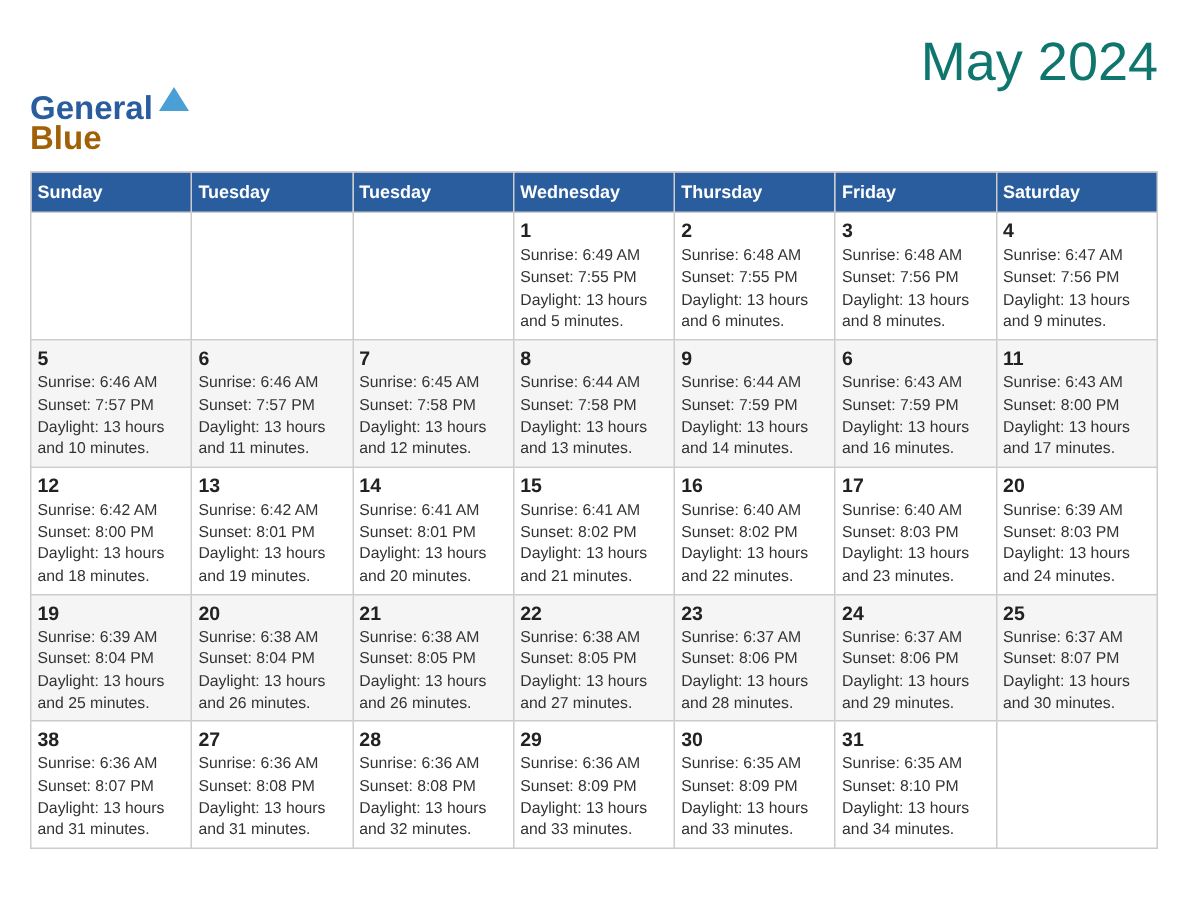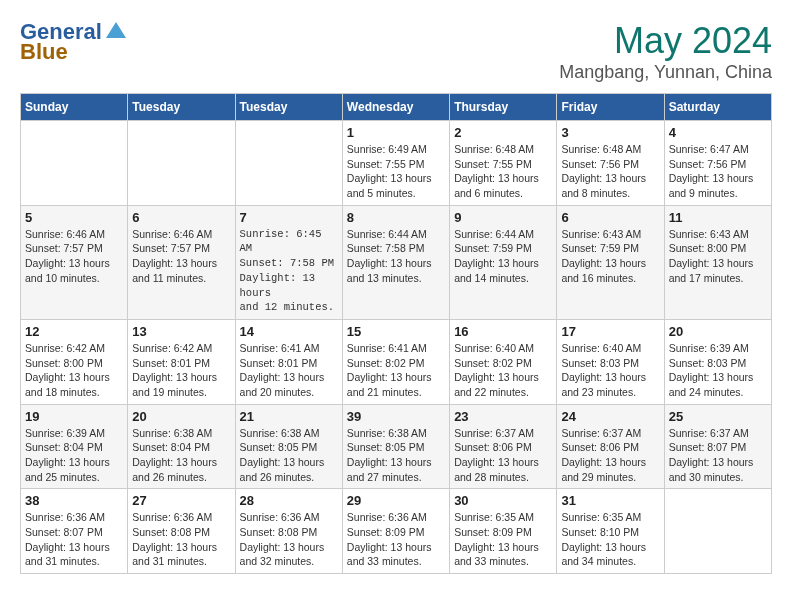--- a/index.html
+++ b/index.html
@@ -83,33 +83,32 @@
       background: #f9f9f9;
     }
   </style>
 </head>
 <body>
 
 <div class="header">
   <div class="logo">
     <div class="logo-wrapper">
       <div>
-        <div style="display:flex;align-items:flex-end;">
+        <div style="display:flex;align-items:flex-start;margin-top:40px;">
           <span class="logo-text">General</span>
           <svg width="24" height="24" viewBox="0 0 24 24" style="margin-left:2px;margin-top:-4px;">
             <polygon points="12,2 22,18 2,18" fill="#4a9fd4"></polygon>
           </svg>
         </div>
         <div class="logo-text" style="color:#a16207;margin-top:-4px;">Blue</div>
       </div>
     </div>
   </div>
   <div class="title-block">
     <h1>May 2024</h1>
-    <h2>Mangbang, Yunnan, China</h2>
   </div>
 </div>
 
 <table class="calendar">
   <thead>
     <tr id="weekday-header">
         <th>Sunday</th>
         <th>Tuesday</th>
         <th>Tuesday</th>
         <th>Wednesday</th>
@@ -162,21 +161,21 @@
         </td>
         <td>
           <div class="day-number">6</div>
           <div class="day-info" style="white-space: pre-line;">Sunrise: 6:46 AM
 Sunset: 7:57 PM
 Daylight: 13 hours
 and 11 minutes.</div>
         </td>
         <td>
           <div class="day-number">7</div>
-          <div class="day-info" style="white-space: pre-line; font-family: Liberation Mono, monospace;">Sunrise: 6:45 AM
+          <div class="day-info" style="white-space: pre-line;">Sunrise: 6:45 AM
 Sunset: 7:58 PM
 Daylight: 13 hours
 and 12 minutes.</div>
         </td>
         <td>
           <div class="day-number">8</div>
           <div class="day-info" style="white-space: pre-line;">Sunrise: 6:44 AM
 Sunset: 7:58 PM
 Daylight: 13 hours
 and 13 minutes.</div>
@@ -270,21 +269,21 @@
 and 26 minutes.</div>
         </td>
         <td>
           <div class="day-number">21</div>
           <div class="day-info" style="white-space: pre-line;">Sunrise: 6:38 AM
 Sunset: 8:05 PM
 Daylight: 13 hours
 and 26 minutes.</div>
         </td>
         <td>
-          <div class="day-number">39</div>
+          <div class="day-number">22</div>
           <div class="day-info" style="white-space: pre-line;">Sunrise: 6:38 AM
 Sunset: 8:05 PM
 Daylight: 13 hours
 and 27 minutes.</div>
         </td>
         <td>
           <div class="day-number">23</div>
           <div class="day-info" style="white-space: pre-line;">Sunrise: 6:37 AM
 Sunset: 8:06 PM
 Daylight: 13 hours

